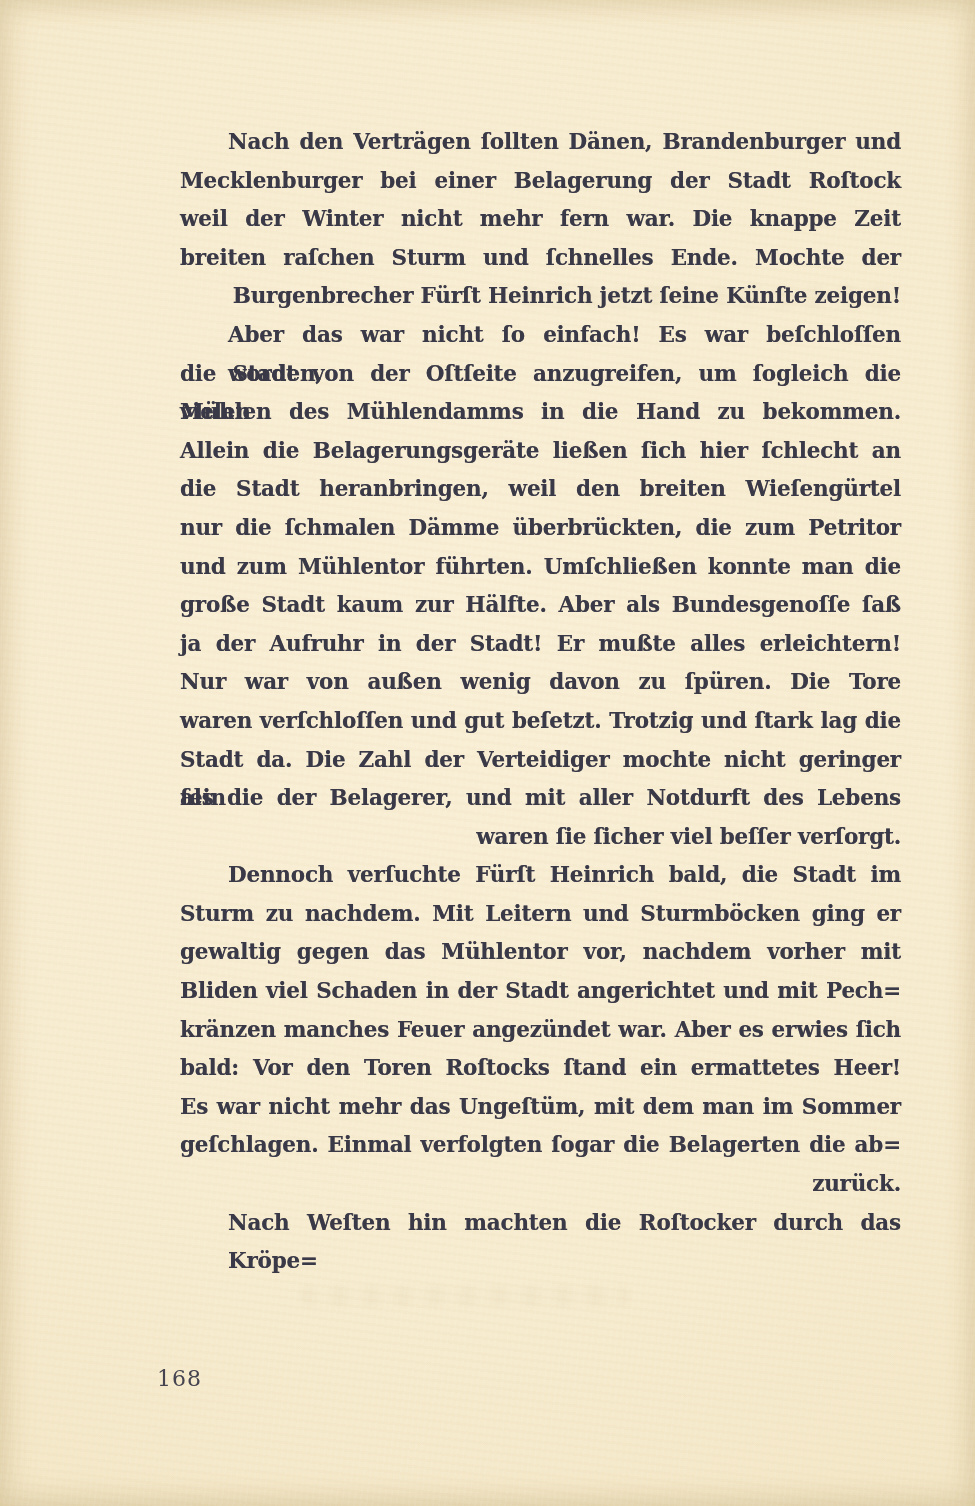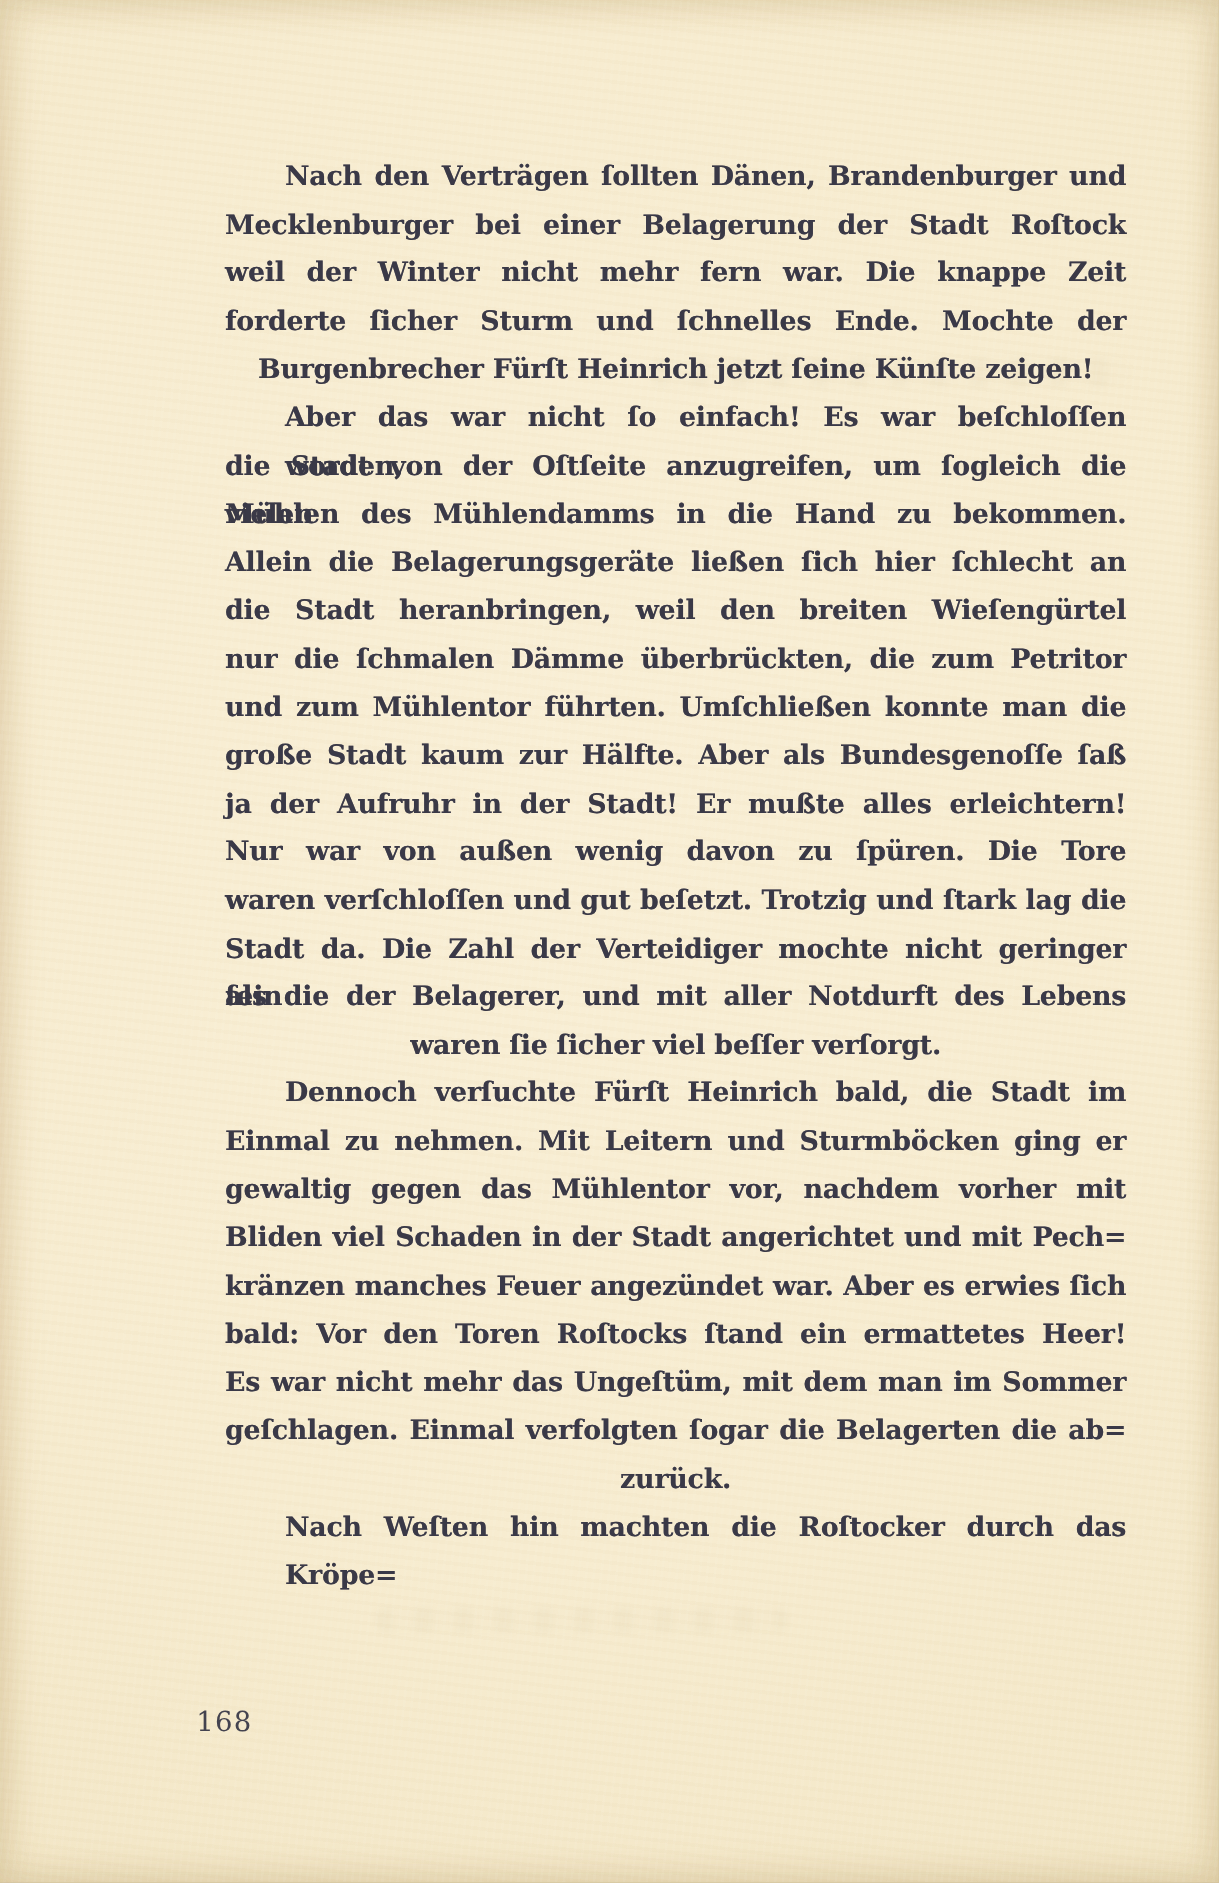--- a/index.html
+++ b/index.html
@@ -36,21 +36,21 @@
     color: #3a3947;
     font-size: 21.5px;
     font-weight: 700;
     letter-spacing: -0.2px;
     text-shadow: 0 0 0.5px rgba(58,57,71,0.55);
   }
   .para { margin: 0; }
   .ln {
     height: 38.6px;
     line-height: 38.6px;
-    text-align: center;
+    text-align: right;
   }
   .jst {
     text-align: justify;
     text-align-last: justify;
   }
   .ind { padding-left: 48px; }
   .page-number {
     position: absolute;
     left: 157px;
     top: 1366px;
@@ -78,21 +78,21 @@
 
   <div class="smudge smudge-1"></div>
   <div class="smudge smudge-2"></div>
 
   <div class="text-block">
 
     <div class="para">
       <div class="ln jst ind">Nach den Verträgen ſollten Dänen, Brandenburger und</div>
       <div class="ln jst">Mecklenburger bei einer Belagerung der Stadt Roſtock</div>
       <div class="ln jst">weil der Winter nicht mehr fern war. Die knappe Zeit</div>
-      <div class="ln jst">forderte ſicher Sturm und ſchnelles Ende. Mochte der</div>
+      <div class="ln jst">breiten raſchen Sturm und ſchnelles Ende. Mochte der</div>
       <div class="ln">Burgenbrecher Fürſt Heinrich jetzt ſeine Künſte zeigen!</div>
     </div>
 
     <div class="para">
       <div class="ln jst ind">Aber das war nicht ſo einfach! Es war beſchloſſen worden,</div>
       <div class="ln jst">die Stadt von der Oſtſeite anzugreifen, um ſogleich die vielen</div>
       <div class="ln jst">Mühlen des Mühlendamms in die Hand zu bekommen.</div>
       <div class="ln jst">Allein die Belagerungsgeräte ließen ſich hier ſchlecht an</div>
       <div class="ln jst">die Stadt heranbringen, weil den breiten Wieſengürtel</div>
       <div class="ln jst">nur die ſchmalen Dämme überbrückten, die zum Petritor</div>
@@ -101,21 +101,21 @@
       <div class="ln jst">ja der Aufruhr in der Stadt! Er mußte alles erleichtern!</div>
       <div class="ln jst">Nur war von außen wenig davon zu ſpüren. Die Tore</div>
       <div class="ln jst">waren verſchloſſen und gut beſetzt. Trotzig und ſtark lag die</div>
       <div class="ln jst">Stadt da. Die Zahl der Verteidiger mochte nicht geringer ſein</div>
       <div class="ln jst">als die der Belagerer, und mit aller Notdurft des Lebens</div>
       <div class="ln">waren ſie ſicher viel beſſer verſorgt.</div>
     </div>
 
     <div class="para">
       <div class="ln jst ind">Dennoch verſuchte Fürſt Heinrich bald, die Stadt im</div>
-      <div class="ln jst">Einmal zu nehmen. Mit Leitern und Sturmböcken ging er</div>
+      <div class="ln jst">Sturm zu nachdem. Mit Leitern und Sturmböcken ging er</div>
       <div class="ln jst">gewaltig gegen das Mühlentor vor, nachdem vorher mit</div>
       <div class="ln jst">Bliden viel Schaden in der Stadt angerichtet und mit Pech=</div>
       <div class="ln jst">kränzen manches Feuer angezündet war. Aber es erwies ſich</div>
       <div class="ln jst">bald: Vor den Toren Roſtocks ſtand ein ermattetes Heer!</div>
       <div class="ln jst">Es war nicht mehr das Ungeſtüm, mit dem man im Sommer</div>
       <div class="ln jst">geſchlagen. Einmal verfolgten ſogar die Belagerten die ab=</div>
       <div class="ln">zurück.</div>
     </div>
 
     <div class="para">

